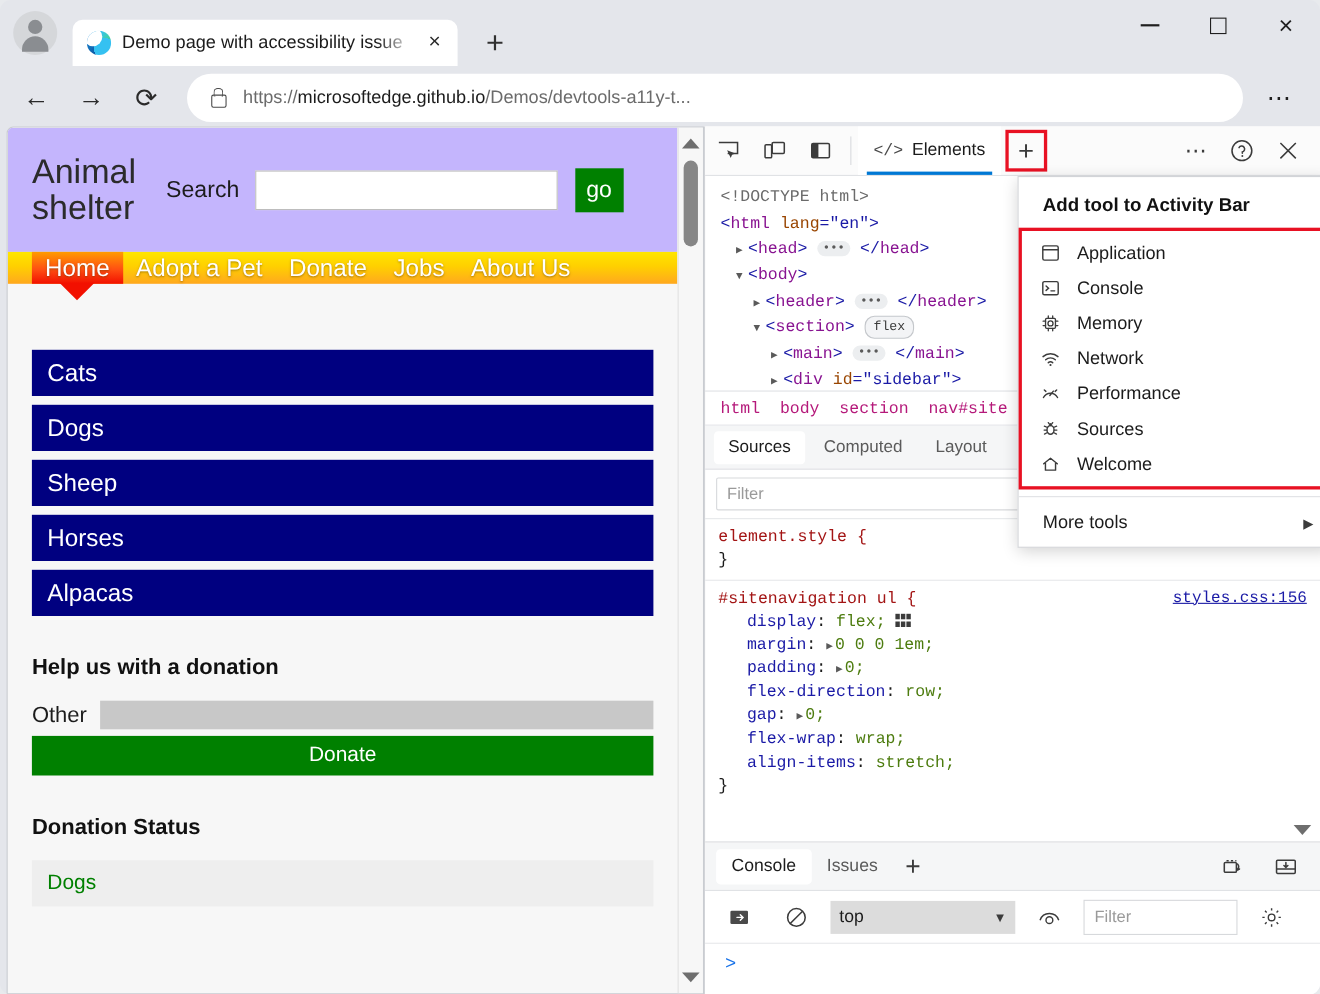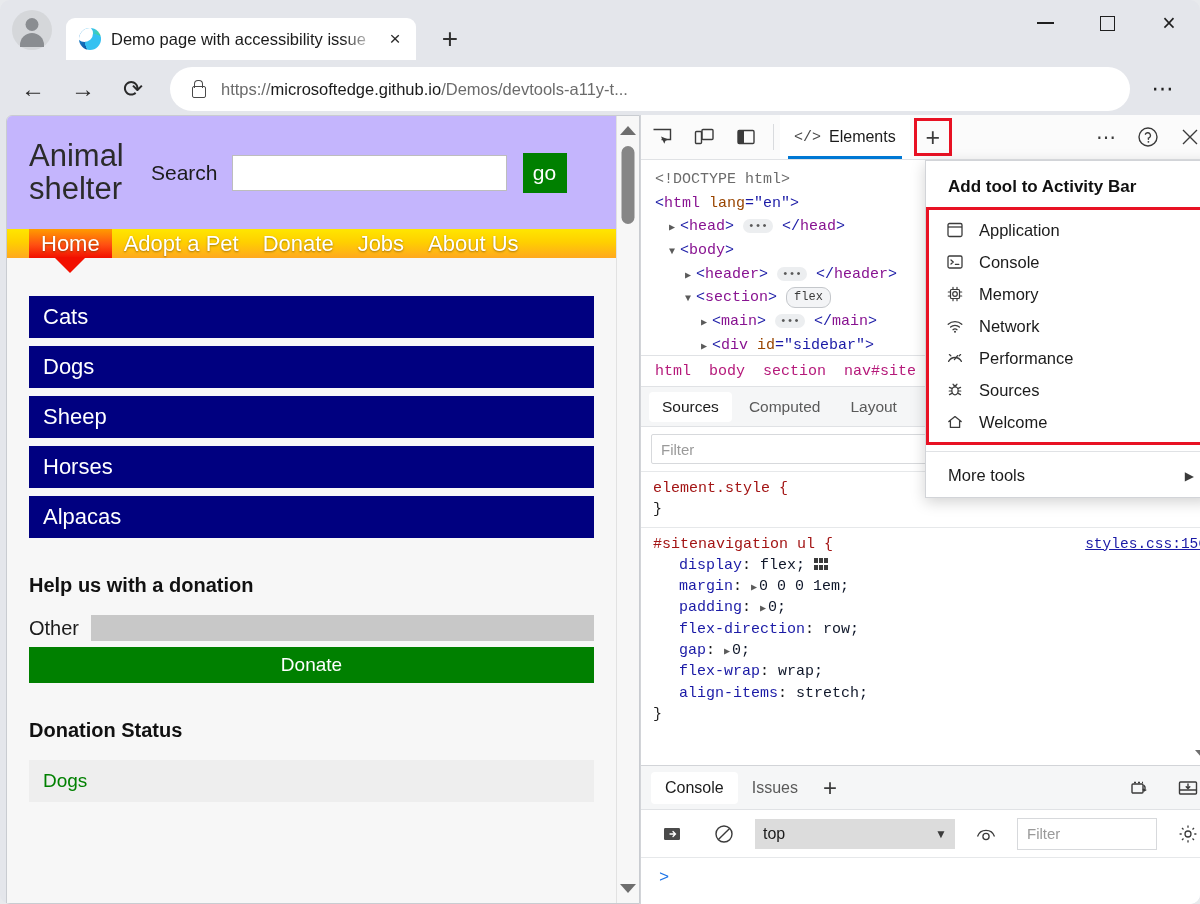--- a/index.html
+++ b/index.html
@@ -174,21 +174,21 @@
     background:linear-gradient(180deg,#ff9c00 0%,#ff4f12 55%,#f21000 100%);
     position:relative;
   }
   .nav-item.active::after {
     content:""; position:absolute; left:50%; bottom:-15px;
     transform:translateX(-50%);
     border-left:16px solid transparent;
     border-right:16px solid transparent;
     border-top:16px solid #f21000;
   }
-  .page-body { padding:38px 22px 0 22px; background:#f7f7f7; }
+  .page-body { padding:60px 22px 0 22px; background:#f7f7f7; }
   .animal-row {
     background:#000080; color:#fff; font-size:22px;
     padding:8px 14px; margin-bottom:8px;
   }
   .section-head {
     font-size:20px; font-weight:bold; color:#111;
     margin:36px 0 18px 0;
   }
   .amount-row { display:flex; gap:6px; margin-bottom:6px; }
   .amount-btn {
@@ -311,21 +311,21 @@
   }
   .css-area {
     flex:1; overflow:hidden; position:relative;
     font-family:"Liberation Mono", monospace; font-size:15px;
     line-height:1.42; color:#1b1b1b;
   }
   .css-rule { padding:6px 12px 6px 12px; }
   .css-rule + .css-rule { border-top:1px solid #e6e8ea; }
   .sel { color:#a31515; }
   .prop { color:#1a1aa6; }
-  .val { color:#0f172a; }
+  .val { color:#4d7c0f; }
   .src-link {
     float:right; color:#1a1aa6; text-decoration:underline; font-size:14.5px;
   }
   .arrow-tog {
     display:inline-block; color:#5a5a5a; font-size:10px; margin-right:2px;
   }
   .flexbadge {
     display:inline-block; width:15px; height:13px; vertical-align:-2px;
     background:
       linear-gradient(#3b3b3b 0 0) 0 0/4px 5px no-repeat,
@@ -353,21 +353,21 @@
   .dw-tab.active { background:#fff; color:#1b1b1b; }
   .dw-plus {
     width:36px; height:36px; display:flex; align-items:center;
     justify-content:center; font-size:24px; font-weight:300; color:#3b3b3b;
   }
   .console-toolbar {
     height:48px; display:flex; align-items:center; gap:10px;
     padding:0 10px; border-bottom:1px solid #e6e8ea;
   }
   .ctx-select {
-    width:200px; height:30px; background:#dcdcdc;
+    width:168px; height:30px; background:#dcdcdc;
     display:flex; align-items:center; padding:0 8px;
     font-size:16px; color:#1b1b1b;
   }
   .ctx-caret { margin-left:auto; font-size:12px; color:#3b3b3b; }
   .console-filter {
     width:140px; height:32px; border:1px solid #d7d9dc; background:#fff;
     display:flex; align-items:center; padding:0 9px;
     font-size:15px; color:#9a9a9a;
   }
   .console-prompt {

